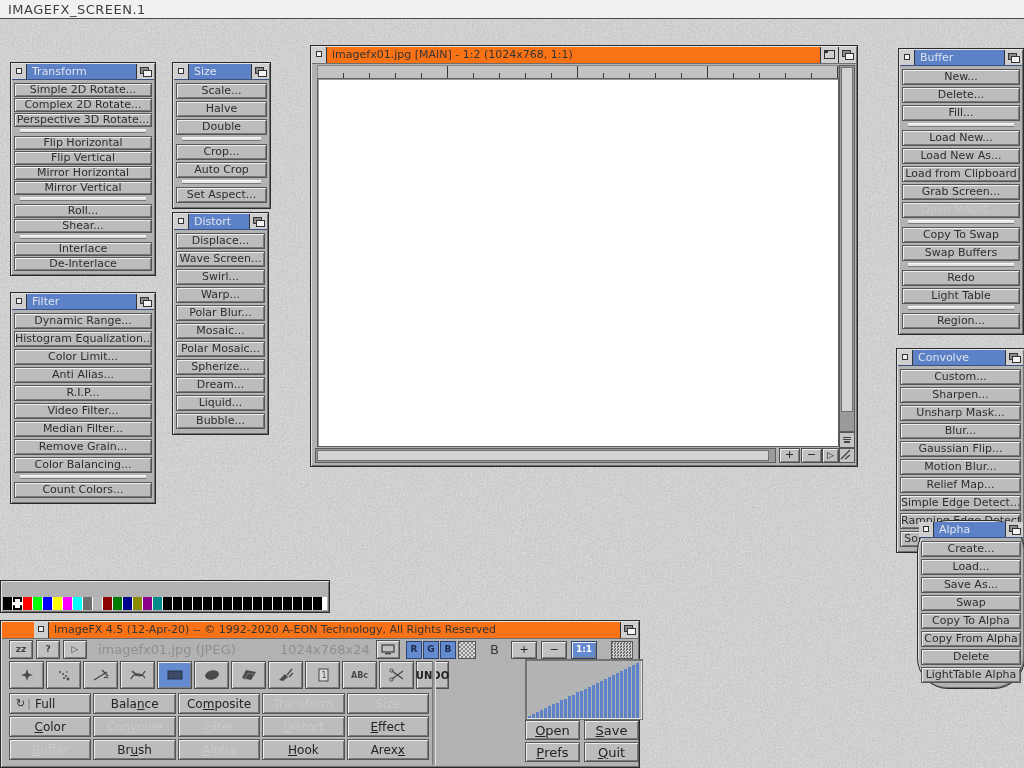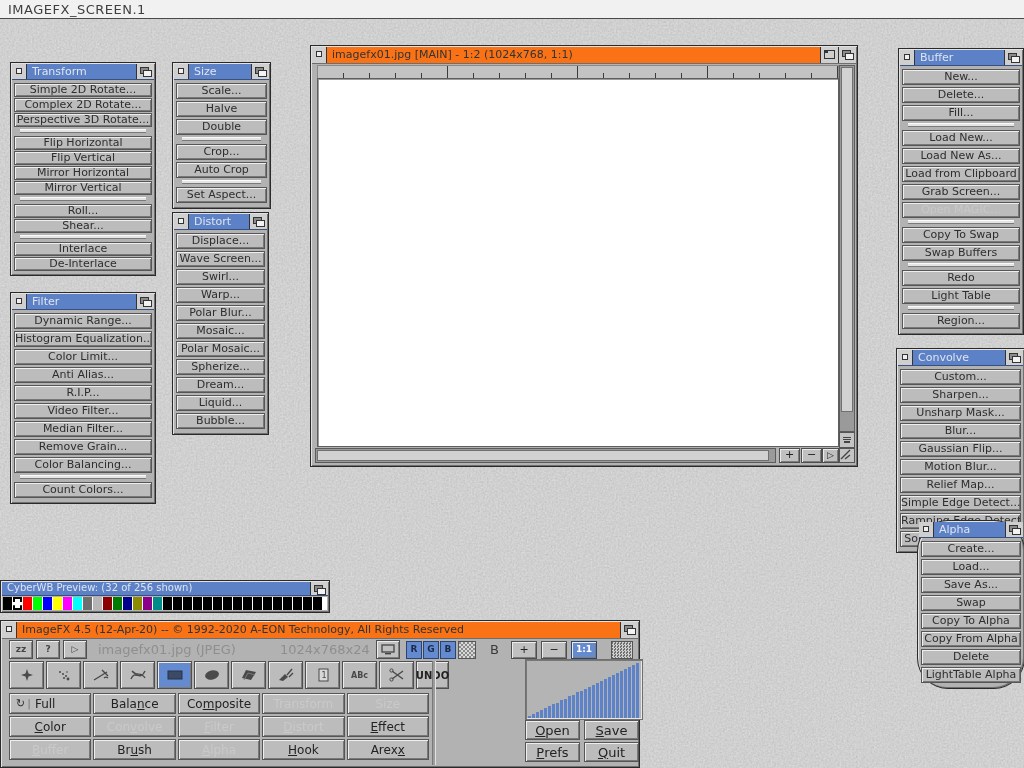--- a/index.html
+++ b/index.html
@@ -63,21 +63,21 @@
   #iw-resize{position:absolute;right:1px;bottom:2px;width:14px;height:13px;background:#c4c4c4;border:1px solid #555;cursor:pointer;}
   
   #preview-window{left:0px;top:580px;width:328px;height:31px;}
   #preview-window .ptitle{height:13px;}
   #preview-window .tlabel{font-size:10px;padding-top:0;}
   #swatch-row{position:absolute;left:2px;right:2px;top:16px;height:13px;background:#ffffff;display:flex;}
   .swatch{width:9px;height:13px;margin-right:1px;flex:none;cursor:pointer;box-sizing:border-box;}
   .swatch.sel{border:2px dashed #000;background-clip:padding-box;}
   
   #toolbar-window{left:0px;top:620px;width:638px;height:146px;}
-  #toolbar-window .ptitle{height:16px;}
+  #toolbar-window .ptitle{height:16px;padding-left:32px;}
   #tb-body{position:absolute;left:2px;right:2px;top:19px;bottom:2px;}
   .tb-row2{position:absolute;left:6px;right:2px;top:0;height:19px;display:flex;align-items:center;}
   .sbtn{width:22px;height:17px;background:#c0c0c0;border:1px solid #4f4f4f;margin-right:3px;
         box-shadow:inset 1px 1px 0 #ececec, inset -1px -1px 0 #7c7c7c;
         font-size:9px;font-weight:bold;color:#444;text-align:center;line-height:16px;cursor:pointer;}
   .tb-filename{color:#8f8f8f;font-size:13px;margin-left:8px;width:182px;white-space:nowrap;overflow:hidden;}
   .tb-dims{color:#8f8f8f;font-size:13px;width:96px;}
   .mon-btn{width:22px;height:17px;background:#c0c0c0;border:1px solid #4f4f4f;margin-right:6px;
            box-shadow:inset 1px 1px 0 #ececec, inset -1px -1px 0 #7c7c7c;display:flex;align-items:center;justify-content:center;cursor:pointer;}
   .rgb-btn{width:14px;height:16px;background:#648ad0;border:1px solid #2d446e;margin-right:1px;
@@ -324,24 +324,20 @@
     <div class="iw-btn" id="iw-fit">▷</div>
     <div id="iw-resize">
       <svg width="12" height="11" viewBox="0 0 12 11">
         <path d="M1 10 L10 1 M5 10 L10 6" stroke="#444" stroke-width="1.4" fill="none"></path>
       </svg>
     </div>
   </div>
 </div>
 
 <div class="window" id="preview-window">
-  <div class="ptitle">
-    <div class="tlabel">CyberWB Preview:  (32 of 256 shown)</div>
-    <div class="depthg"></div>
-  </div>
   <div id="swatch-row">
       <div class="swatch" style="background: rgb(0, 0, 0);"></div>
       <div class="swatch sel" style="background: rgb(255, 255, 255);"></div>
       <div class="swatch" style="background: rgb(255, 0, 0);"></div>
       <div class="swatch" style="background: rgb(0, 255, 0);"></div>
       <div class="swatch" style="background: rgb(0, 0, 255);"></div>
       <div class="swatch" style="background: rgb(255, 255, 0);"></div>
       <div class="swatch" style="background: rgb(255, 0, 255);"></div>
       <div class="swatch" style="background: rgb(0, 255, 255);"></div>
       <div class="swatch" style="background: rgb(110, 110, 110);"></div>

